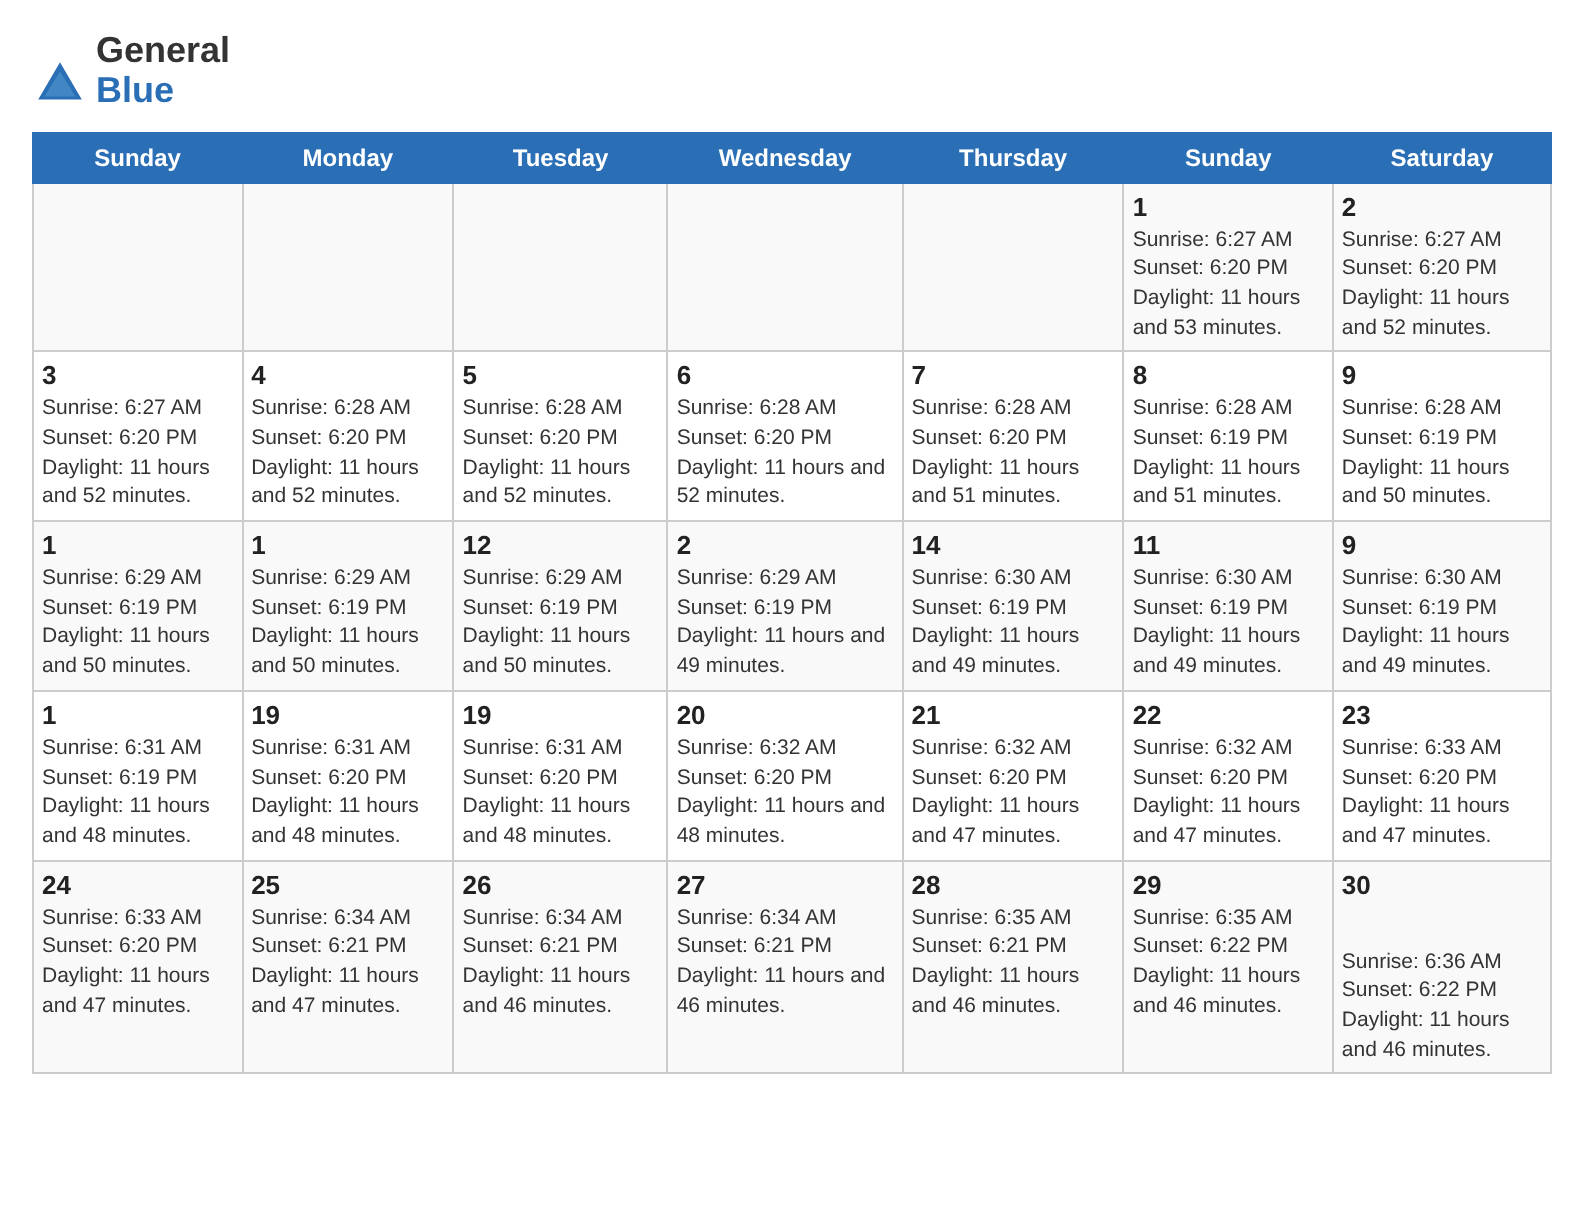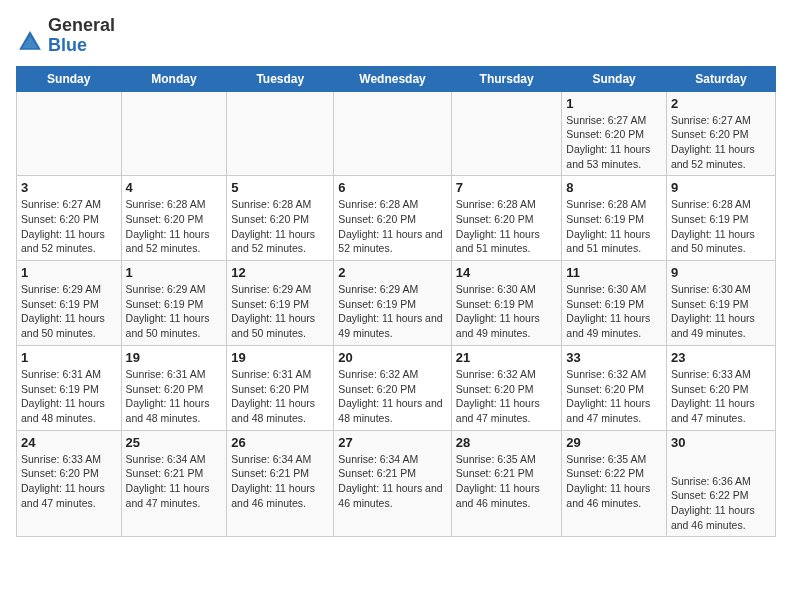--- a/index.html
+++ b/index.html
@@ -254,21 +254,21 @@
 Sunset: 6:20 PM
 Daylight: 11 hours and 48 minutes.</div>
         </td>
         <td>
           <span class="day-num">21</span>
           <div class="day-info" style="white-space: pre-line;">Sunrise: 6:32 AM
 Sunset: 6:20 PM
 Daylight: 11 hours and 47 minutes.</div>
         </td>
         <td>
-          <span class="day-num">33</span>
+          <span class="day-num">22</span>
           <div class="day-info" style="white-space: pre-line;">Sunrise: 6:32 AM
 Sunset: 6:20 PM
 Daylight: 11 hours and 47 minutes.</div>
         </td>
         <td>
           <span class="day-num">23</span>
           <div class="day-info" style="white-space: pre-line;">Sunrise: 6:33 AM
 Sunset: 6:20 PM
 Daylight: 11 hours and 47 minutes.</div>
         </td>

